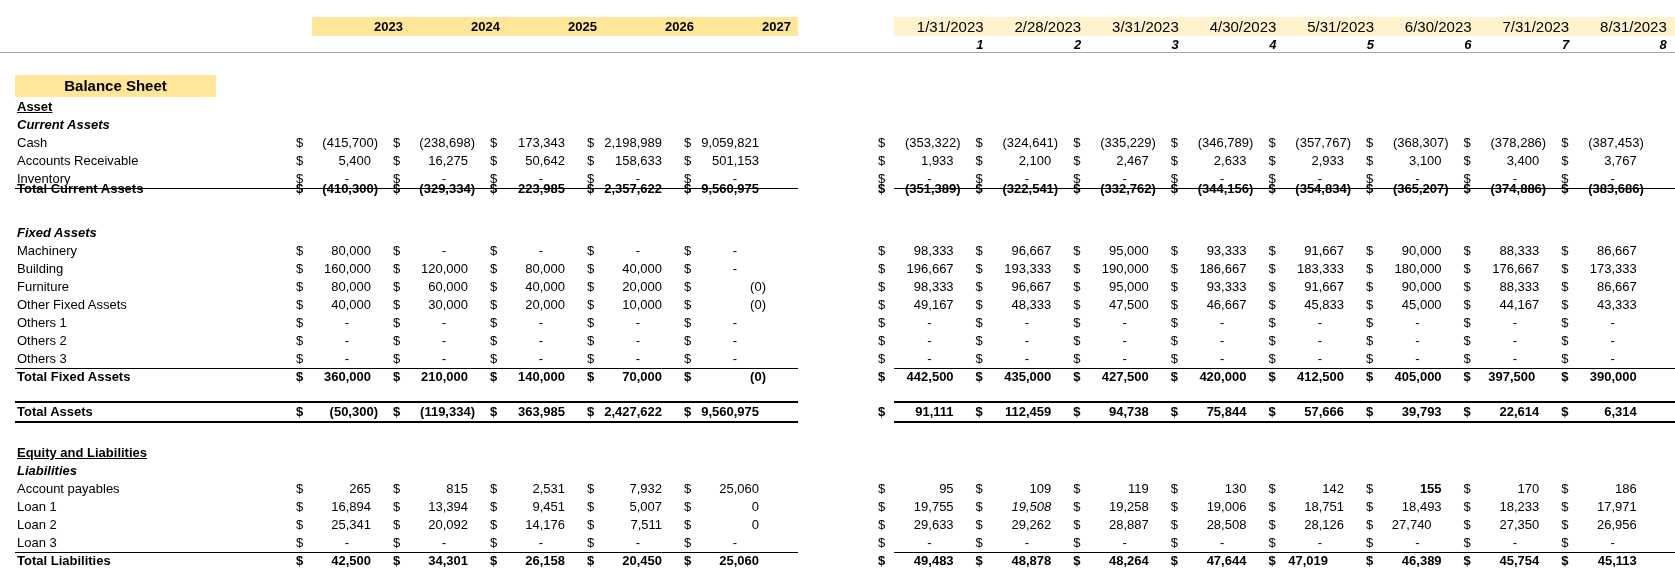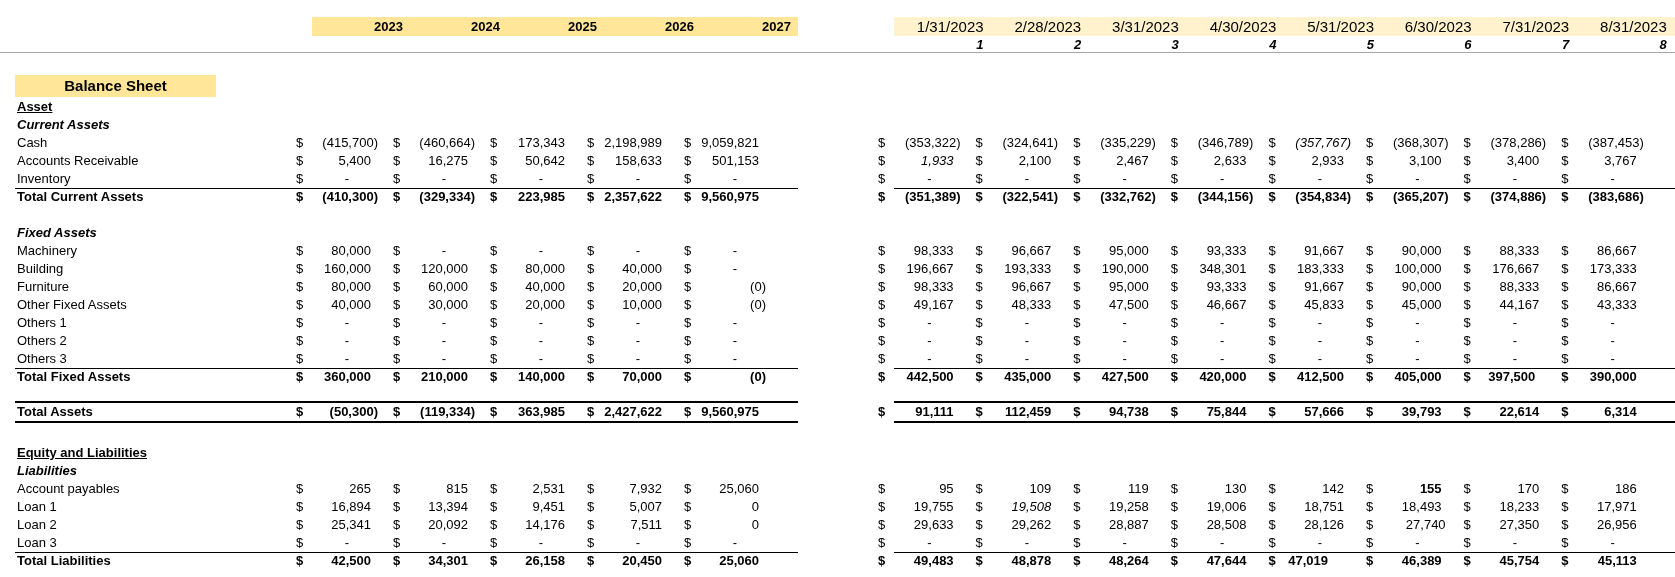--- a/index.html
+++ b/index.html
@@ -66,21 +66,21 @@
         <span class="lbl i">Current Assets</span>
       </div>
       <div class="row" style="top: 134px;">
         <span class="lbl">Cash</span>
         <div class="cell" style="left: 290px; width: 97px;">
           <span class="dol">$</span>
           <span class="val" style="right: 9px;">(415,700)</span>
         </div>
         <div class="cell" style="left: 387px; width: 97px;">
           <span class="dol">$</span>
-          <span class="val" style="right: 9px;">(460,664)</span>
+          <span class="val" style="right: 9px;">(238,698)</span>
         </div>
         <div class="cell" style="left: 484px; width: 97px;">
           <span class="dol">$</span>
           <span class="val" style="right: 16px;">173,343</span>
         </div>
         <div class="cell" style="left: 581px; width: 97px;">
           <span class="dol">$</span>
           <span class="val" style="right: 16px;">2,198,989</span>
         </div>
         <div class="cell" style="left: 678px; width: 97px;">
@@ -98,21 +98,21 @@
         <div class="cell" style="left: 1067.2px; width: 97.6px;">
           <span class="dol">$</span>
           <span class="val" style="right: 9px;">(335,229)</span>
         </div>
         <div class="cell" style="left: 1164.8px; width: 97.6px;">
           <span class="dol">$</span>
           <span class="val" style="right: 9px;">(346,789)</span>
         </div>
         <div class="cell" style="left: 1262.4px; width: 97.6px;">
           <span class="dol">$</span>
-          <span class="val" style="right: 9px; font-style: italic;">(357,767)</span>
+          <span class="val" style="right: 9px;">(357,767)</span>
         </div>
         <div class="cell" style="left: 1360px; width: 97.6px;">
           <span class="dol">$</span>
           <span class="val" style="right: 9px;">(368,307)</span>
         </div>
         <div class="cell" style="left: 1457.6px; width: 97.6px;">
           <span class="dol">$</span>
           <span class="val" style="right: 9px;">(378,286)</span>
         </div>
         <div class="cell" style="left: 1555.2px; width: 97.6px;">
@@ -137,21 +137,21 @@
         <div class="cell" style="left: 581px; width: 97px;">
           <span class="dol">$</span>
           <span class="val" style="right: 16px;">158,633</span>
         </div>
         <div class="cell" style="left: 678px; width: 97px;">
           <span class="dol">$</span>
           <span class="val" style="right: 16px;">501,153</span>
         </div>
         <div class="cell" style="left: 872px; width: 97.6px;">
           <span class="dol">$</span>
-          <span class="val" style="right: 16px; font-style: italic;">1,933</span>
+          <span class="val" style="right: 16px;">1,933</span>
         </div>
         <div class="cell" style="left: 969.6px; width: 97.6px;">
           <span class="dol">$</span>
           <span class="val" style="right: 16px;">2,100</span>
         </div>
         <div class="cell" style="left: 1067.2px; width: 97.6px;">
           <span class="dol">$</span>
           <span class="val" style="right: 16px;">2,467</span>
         </div>
         <div class="cell" style="left: 1164.8px; width: 97.6px;">
@@ -223,21 +223,21 @@
         </div>
         <div class="cell" style="left: 1457.6px; width: 97.6px;">
           <span class="dol">$</span>
           <span class="val" style="right: 38px;">-</span>
         </div>
         <div class="cell" style="left: 1555.2px; width: 97.6px;">
           <span class="dol">$</span>
           <span class="val" style="right: 38px;">-</span>
         </div>
       </div>
-      <div class="row bold" style="top: 188px;">
+      <div class="row bold" style="top: 180px;">
         <span class="lbl b">Total Current Assets</span>
         <div class="cell" style="left: 290px; width: 97px;">
           <span class="dol">$</span>
           <span class="val" style="right: 9px;">(410,300)</span>
         </div>
         <div class="cell" style="left: 387px; width: 97px;">
           <span class="dol">$</span>
           <span class="val" style="right: 9px;">(329,334)</span>
         </div>
         <div class="cell" style="left: 484px; width: 97px;">
@@ -374,29 +374,29 @@
         <div class="cell" style="left: 969.6px; width: 97.6px;">
           <span class="dol">$</span>
           <span class="val" style="right: 16px;">193,333</span>
         </div>
         <div class="cell" style="left: 1067.2px; width: 97.6px;">
           <span class="dol">$</span>
           <span class="val" style="right: 16px;">190,000</span>
         </div>
         <div class="cell" style="left: 1164.8px; width: 97.6px;">
           <span class="dol">$</span>
-          <span class="val" style="right: 16px;">348,301</span>
+          <span class="val" style="right: 16px;">186,667</span>
         </div>
         <div class="cell" style="left: 1262.4px; width: 97.6px;">
           <span class="dol">$</span>
           <span class="val" style="right: 16px;">183,333</span>
         </div>
         <div class="cell" style="left: 1360px; width: 97.6px;">
           <span class="dol">$</span>
-          <span class="val" style="right: 16px;">100,000</span>
+          <span class="val" style="right: 16px;">180,000</span>
         </div>
         <div class="cell" style="left: 1457.6px; width: 97.6px;">
           <span class="dol">$</span>
           <span class="val" style="right: 16px;">176,667</span>
         </div>
         <div class="cell" style="left: 1555.2px; width: 97.6px;">
           <span class="dol">$</span>
           <span class="val" style="right: 16px;">173,333</span>
         </div>
       </div>
@@ -944,21 +944,21 @@
         <div class="cell" style="left: 1164.8px; width: 97.6px;">
           <span class="dol">$</span>
           <span class="val" style="right: 16px;">28,508</span>
         </div>
         <div class="cell" style="left: 1262.4px; width: 97.6px;">
           <span class="dol">$</span>
           <span class="val" style="right: 16px;">28,126</span>
         </div>
         <div class="cell" style="left: 1360px; width: 97.6px;">
           <span class="dol">$</span>
-          <span class="val" style="right: 12px;">27,740</span>
+          <span class="val" style="right: 26px;">27,740</span>
         </div>
         <div class="cell" style="left: 1457.6px; width: 97.6px;">
           <span class="dol">$</span>
           <span class="val" style="right: 16px;">27,350</span>
         </div>
         <div class="cell" style="left: 1555.2px; width: 97.6px;">
           <span class="dol">$</span>
           <span class="val" style="right: 16px;">26,956</span>
         </div>
       </div>

